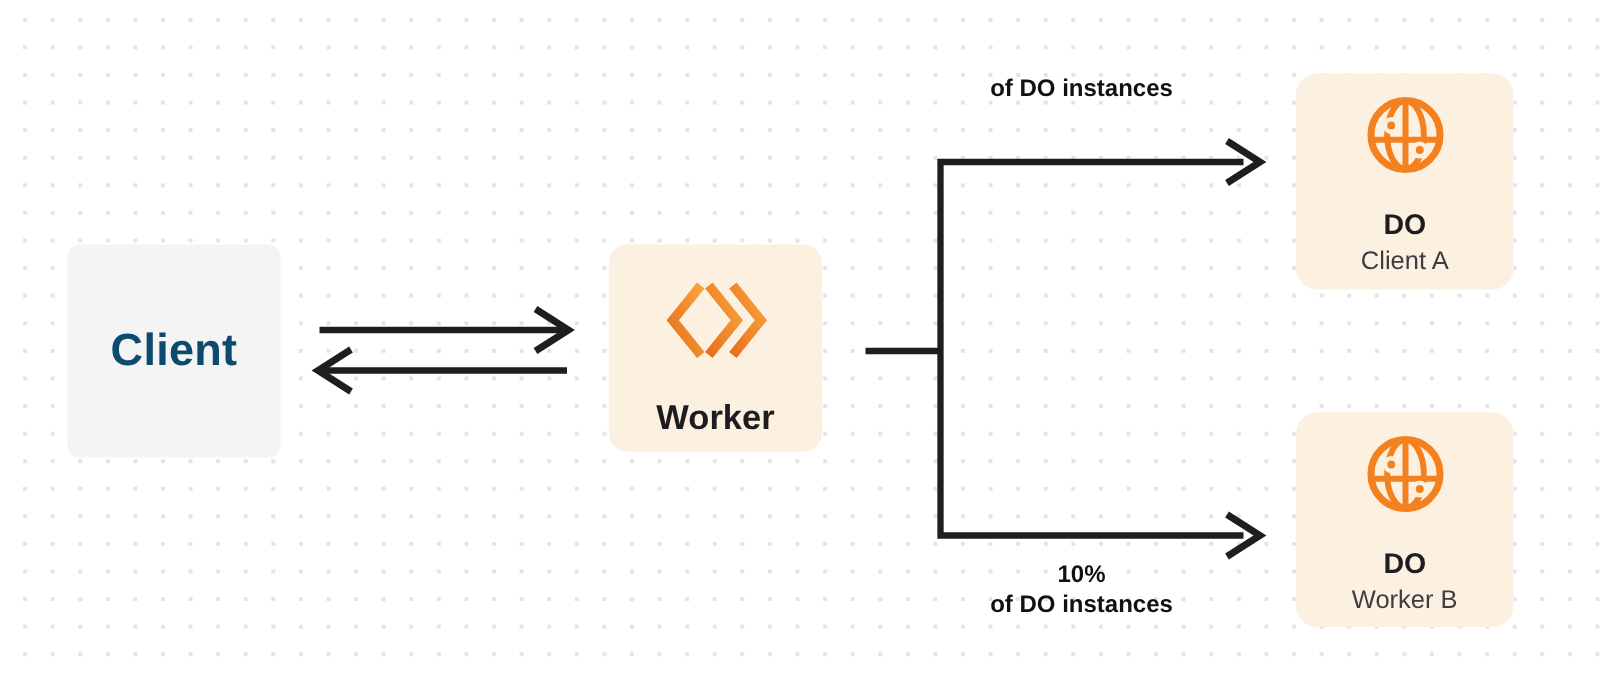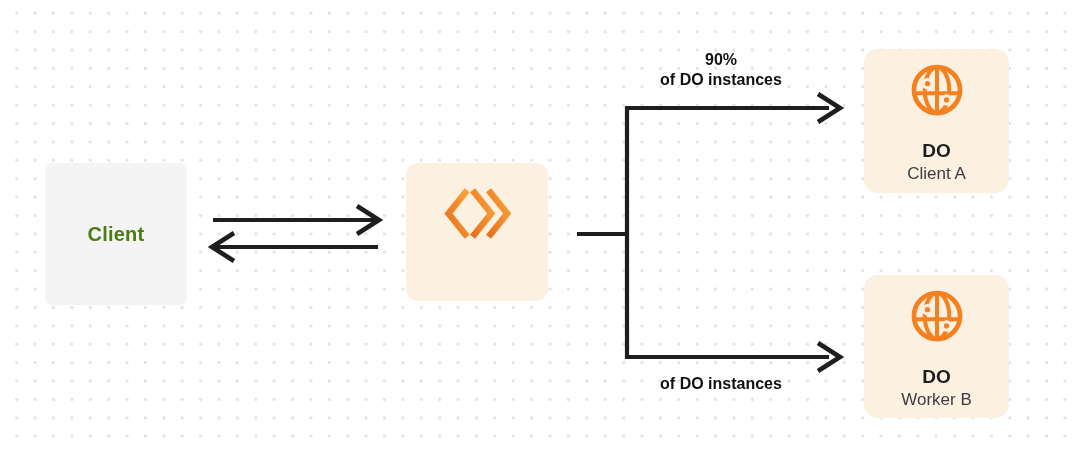--- a/index.html
+++ b/index.html
@@ -33,23 +33,23 @@
     align-items: center;
   }
   .node-client {
     left: 45px; top: 163px;
     width: 142px; height: 142px;
     background: #f4f4f5;
     border-radius: 8px;
     justify-content: center;
   }
   .client-label {
-    font-size: 20px;
+    font-size: 30px;
     font-weight: 700;
-    color: #4d7c0f;
+    color: #0c4a6e;
     letter-spacing: 0.2px;
   }
   .node-worker {
     left: 406px; top: 163px;
     width: 142px; height: 138px;
     background: #fcf0e1;
     border-radius: 12px;
     padding-top: 22px;
   }
   .worker-label {
@@ -127,28 +127,29 @@
           <stop offset="0" stop-color="#e8701b"></stop>
           <stop offset="1" stop-color="#f9a33d"></stop>
         </linearGradient>
       </defs>
       <g fill="none" stroke="url(#wlg)" stroke-width="7.2">
         <path d="M28 6 L7 32 L28 58"></path>
         <path d="M34 6 L55 32 L34 58"></path>
         <path d="M52 6 L73 32 L52 58"></path>
       </g>
     </svg>
+    <span class="worker-label">Worker</span>
   </div>
 
   <div class="route-label route-label-a">
-    <div>90%</div>
     <div>of DO instances</div>
   </div>
 
   <div class="route-label route-label-b">
+    <div>10%</div>
     <div>of DO instances</div>
   </div>
 
   <div class="node node-do node-do-a">
     <svg width="58" height="58" viewBox="0 0 64 64" xmlns="http://www.w3.org/2000/svg">
       <g fill="none" stroke="#f48120" stroke-width="4.4">
         <ellipse cx="32" cy="32" rx="13.5" ry="25"></ellipse>
         <path d="M32 7 V57"></path>
         <path d="M8 35.5 H56"></path>
       </g>

